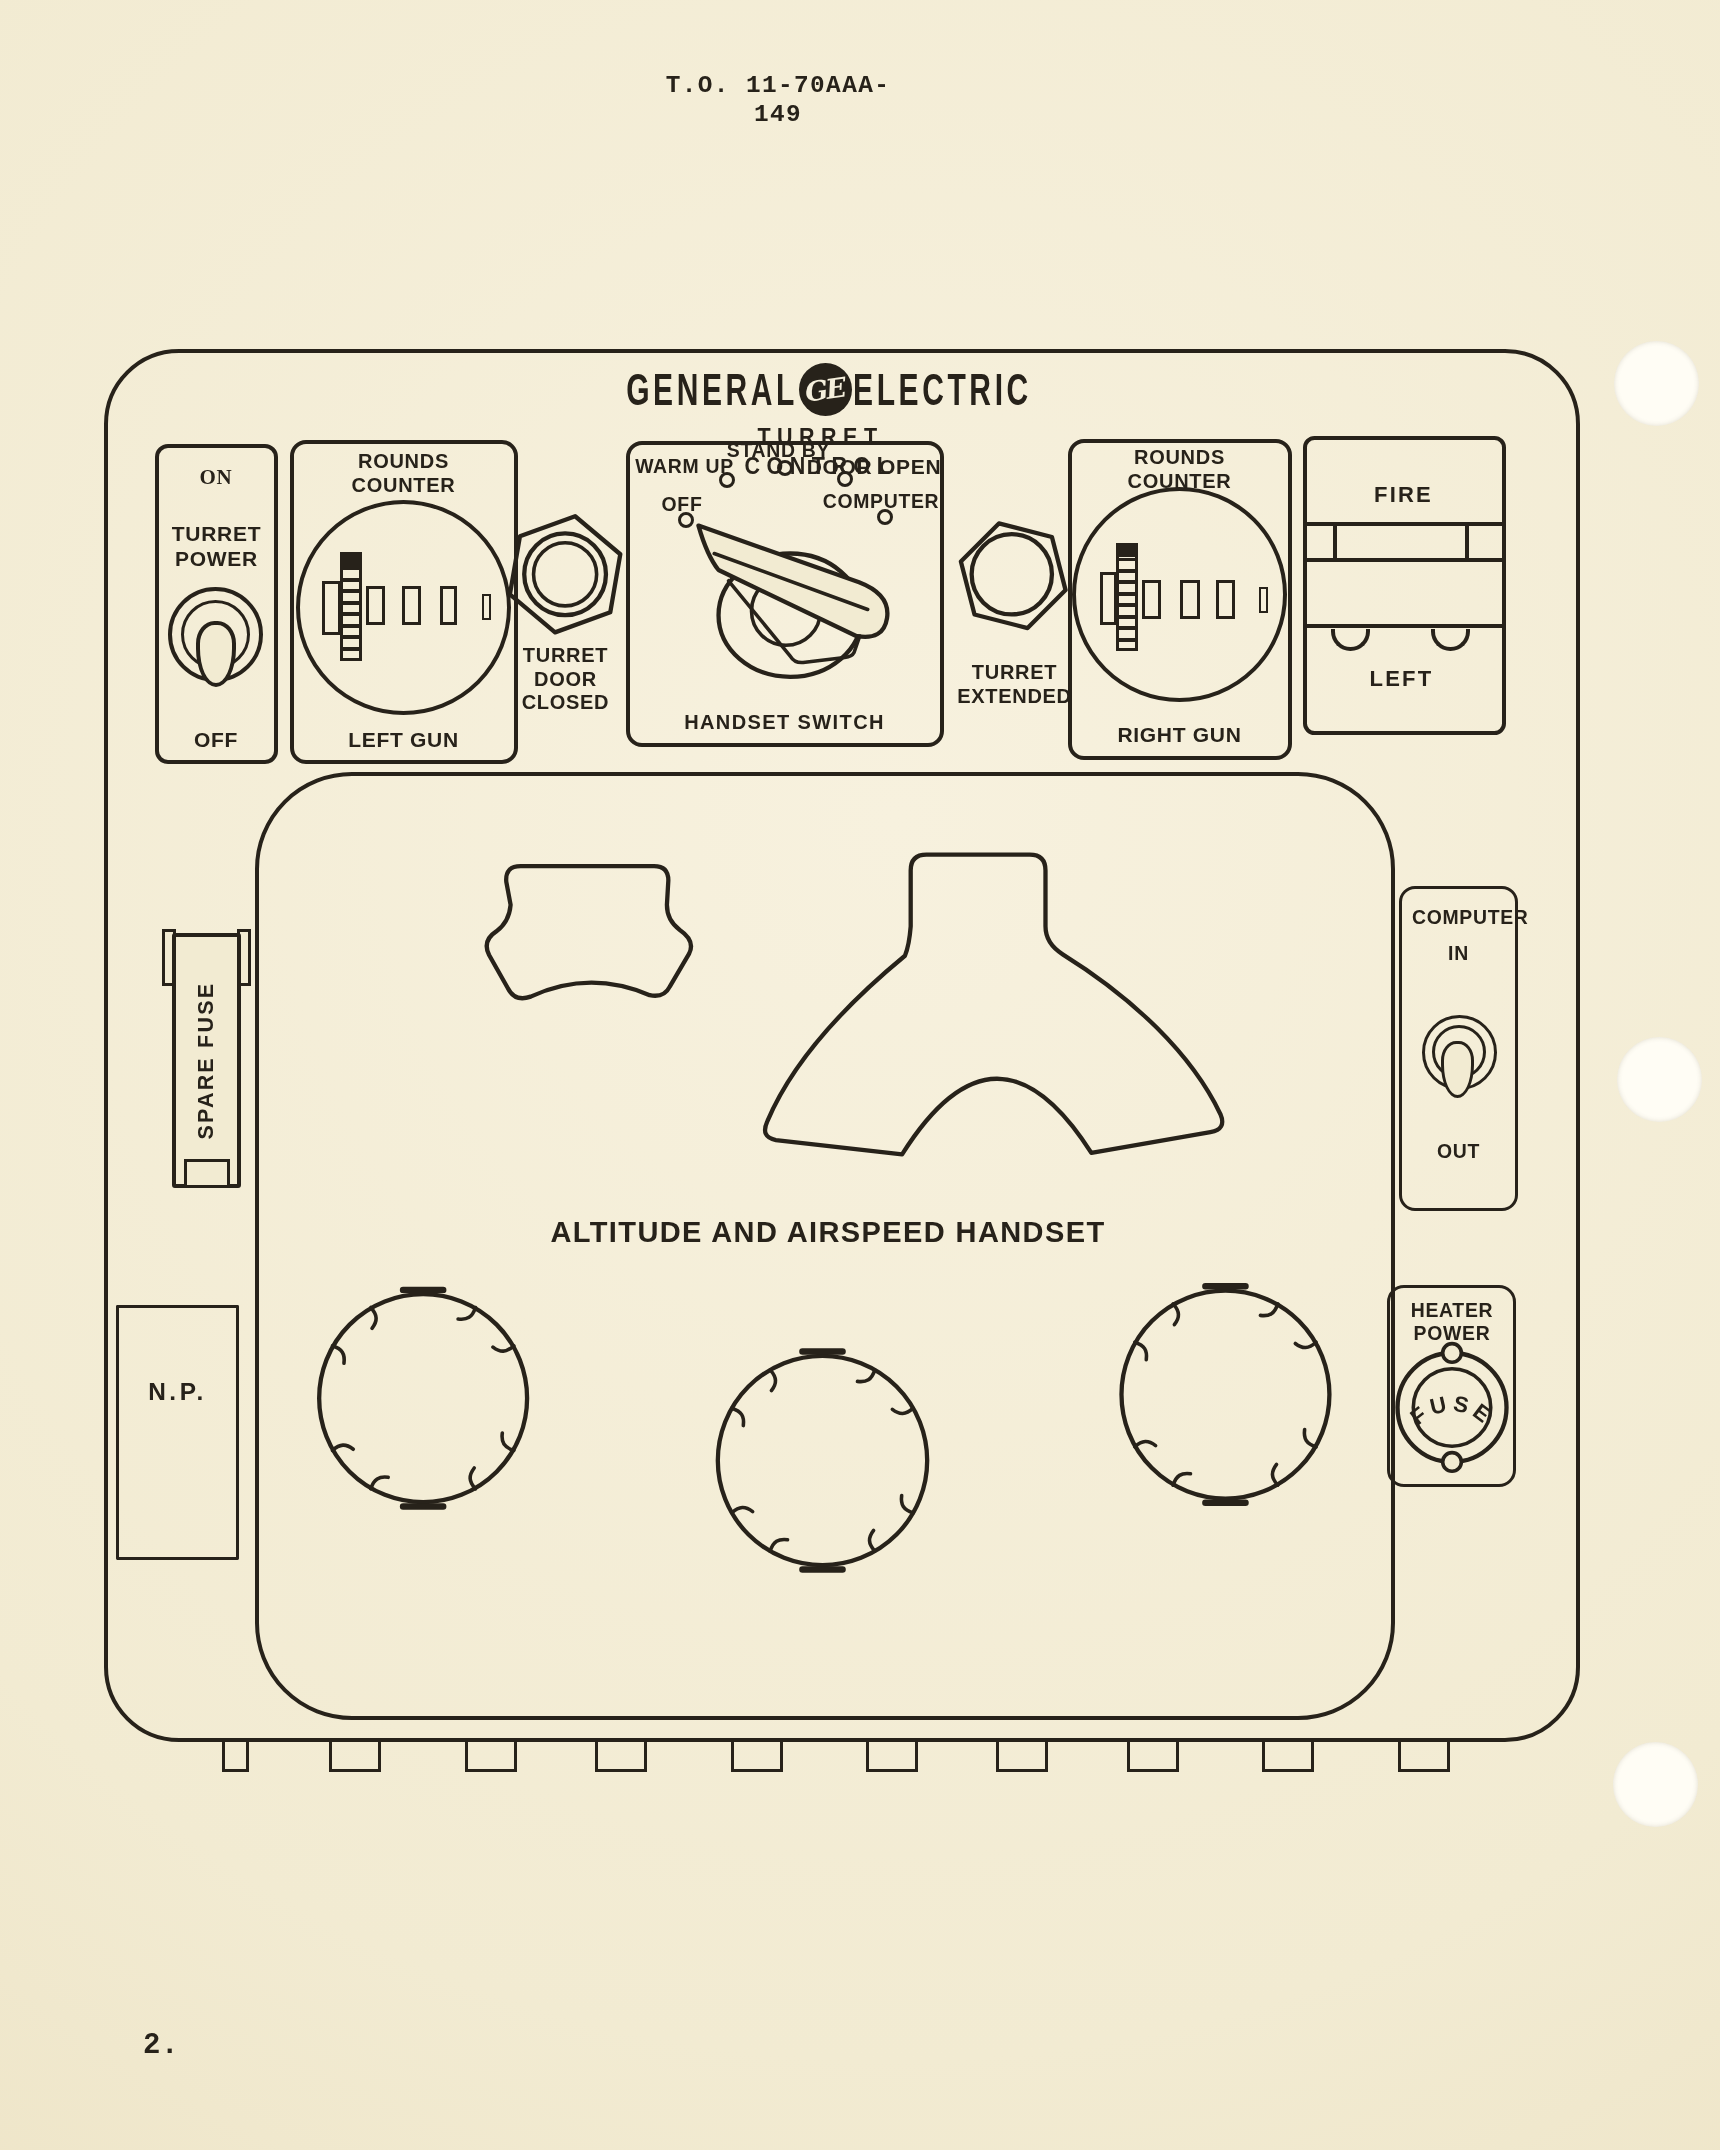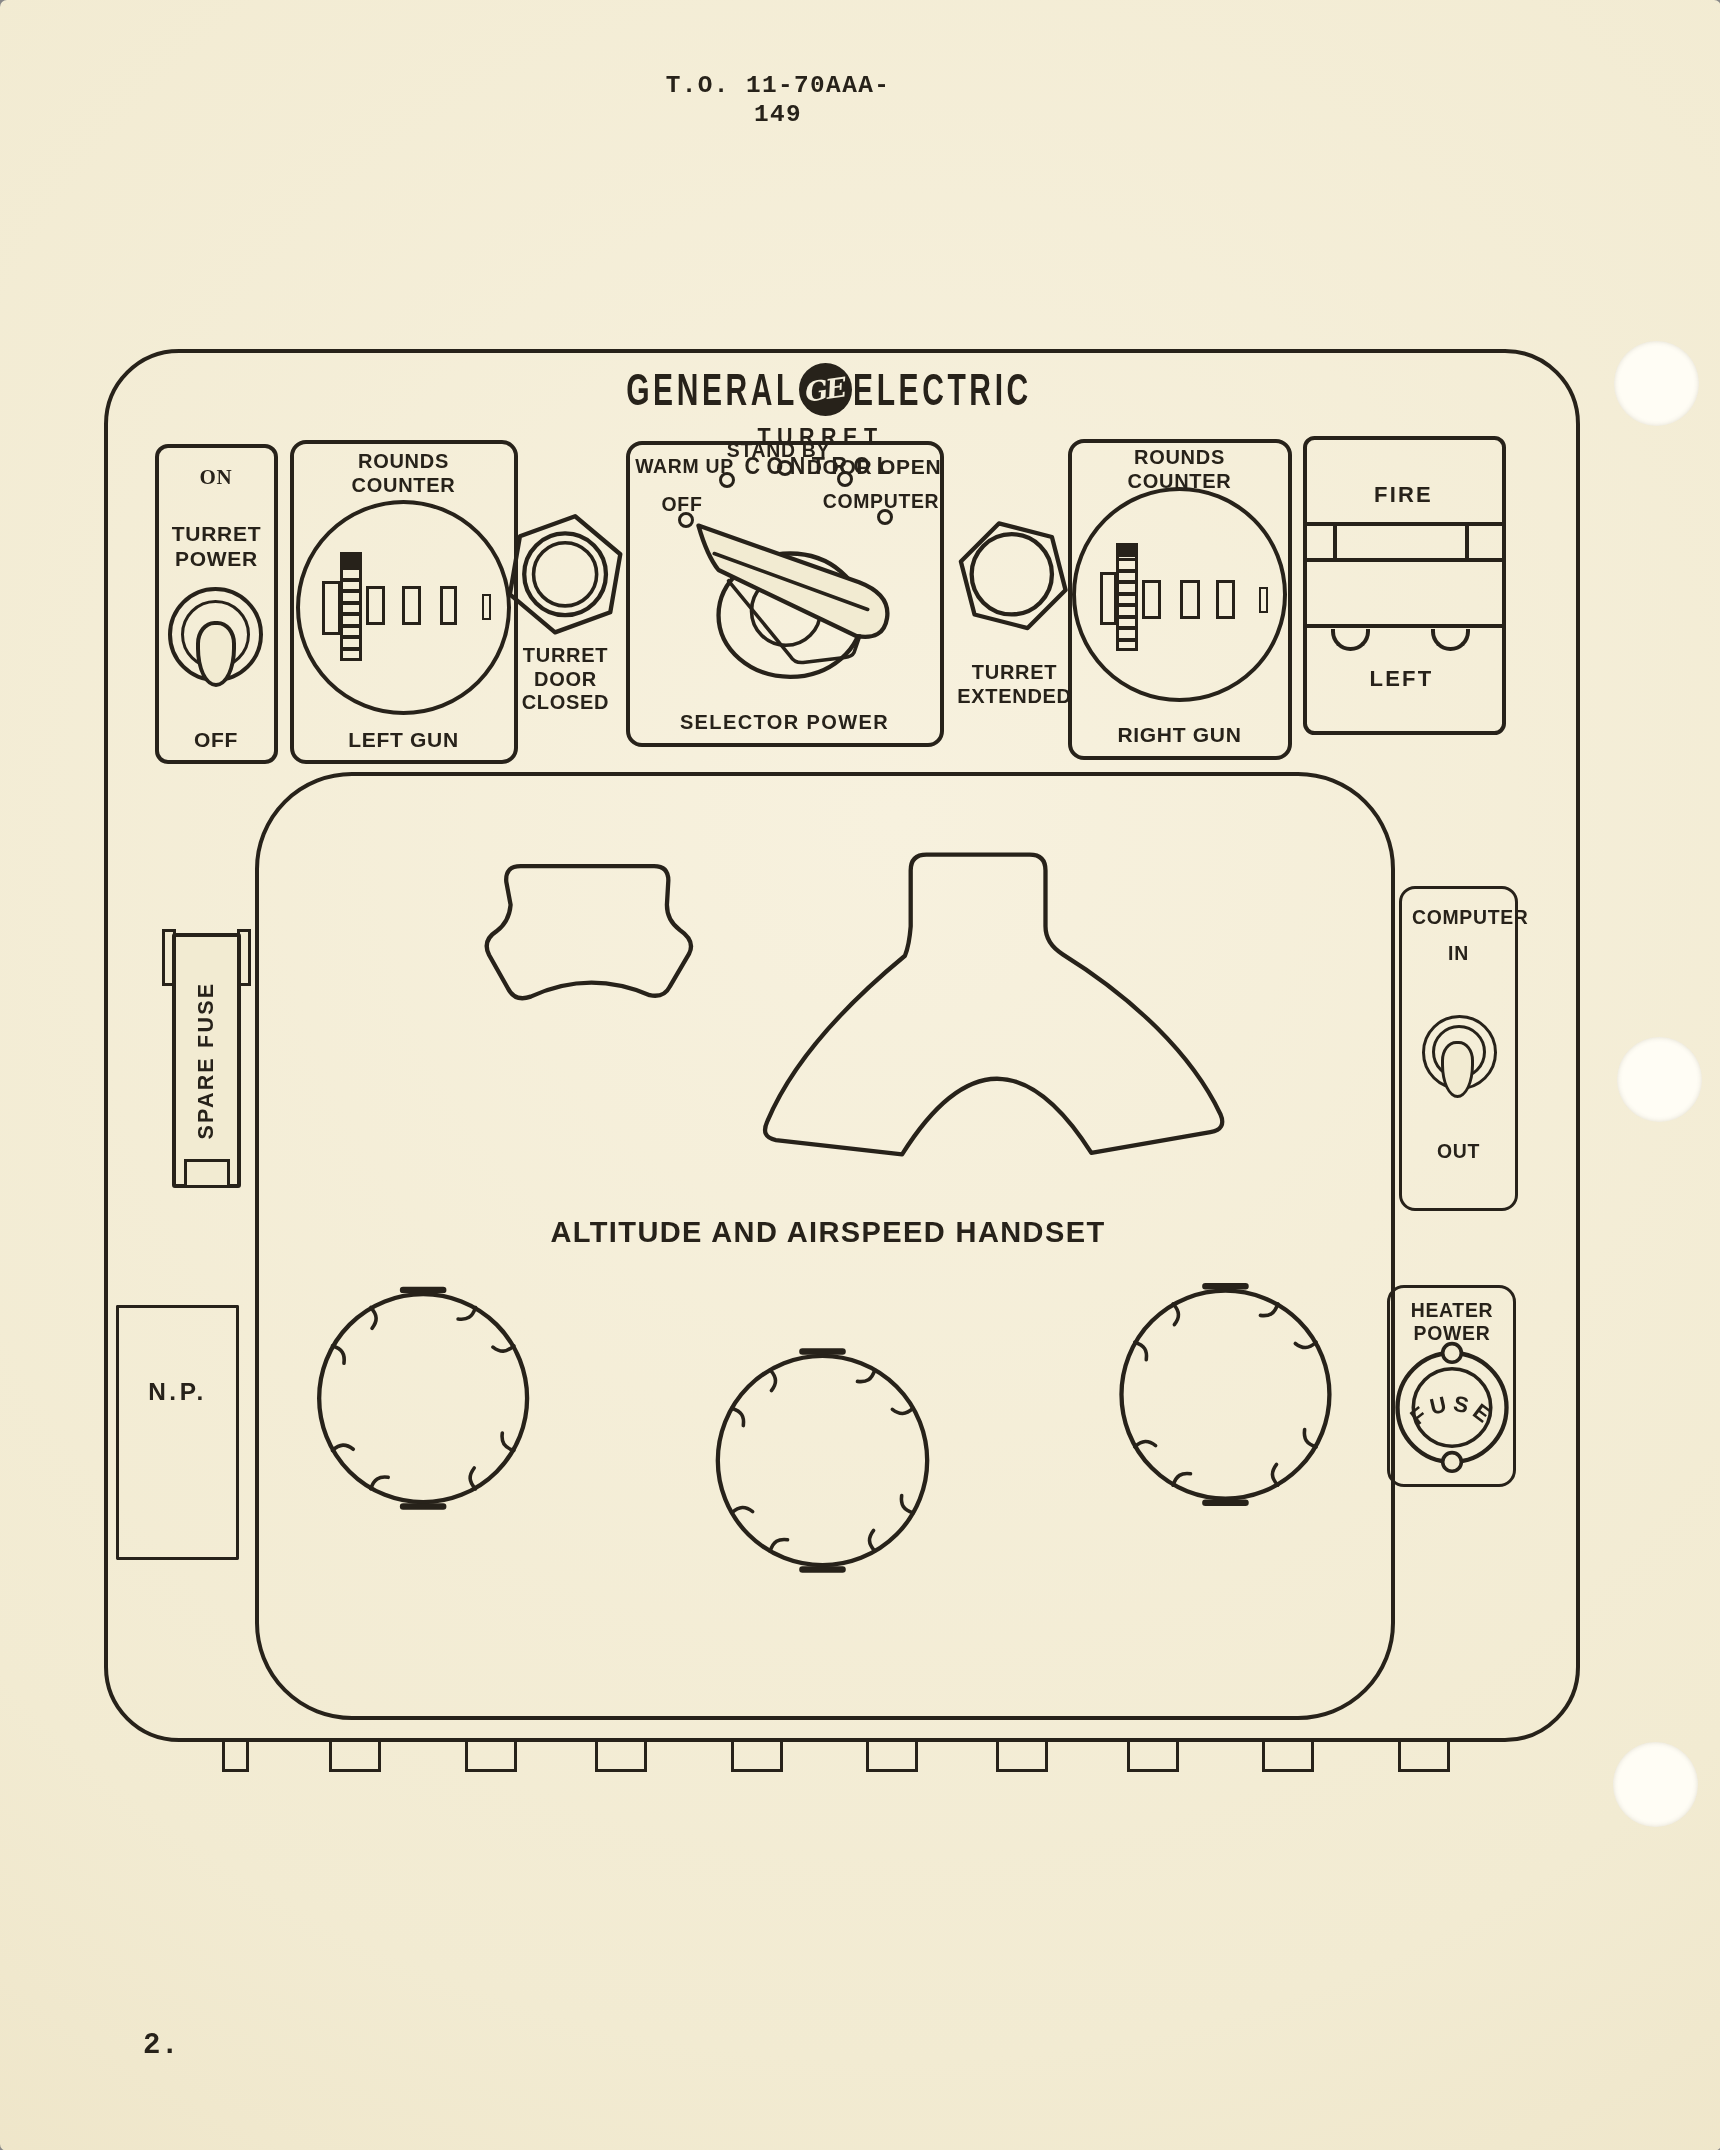--- a/index.html
+++ b/index.html
@@ -3,21 +3,21 @@
 <meta charset="utf-8">
 <style>
   :root{
     --paper:#f2ebd2;
     --ink:#27221a;
   }
   html,body{margin:0;padding:0;background:#888;}
   #page{
     position:relative; width:1721px; height:2151px; overflow:hidden;
     background: radial-gradient(130% 105% at 52% 38%, #f7f1de 0%, #f2ebd2 55%, #e9ddbb 100%);
-    font-family:"Liberation Sans", sans-serif; color:var(--ink);border-radius:7px;
+    font-family:"Liberation Sans", sans-serif; color:var(--ink);
   }
   .mono{font-family:"Liberation Mono","DejaVu Sans Mono",monospace;}
   .lbl{
     position:absolute; color:var(--ink); font-weight:700; text-align:center;
     letter-spacing:0.7px; line-height:1.18; font-size:20px;
   }
   .box{
     position:absolute; border:4.3px solid var(--ink); border-radius:16px;
     box-sizing:border-box; background:transparent;
   }
@@ -137,21 +137,21 @@
   <div class="lbl" style="left:721px; top:439px; width:115px; font-size:19.4px;">STAND BY</div>
   <div class="lbl" style="left:627px; top:455px; width:115px; font-size:19.4px;">WARM UP</div>
   <div class="lbl" style="left:806px; top:455px; width:136px; font-size:21px;">DOOR OPEN</div>
   <div class="lbl" style="left:646px; top:493px; width:72px; font-size:19.4px;">OFF</div>
   <div class="lbl" style="left:813px; top:490px; width:136px; font-size:19.4px;">COMPUTER</div>
   <div class="circle" style="left:777px; top:460px; width:16px; height:16px; border-width:3.6px;"></div>
   <div class="circle" style="left:719px; top:472px; width:16px; height:16px; border-width:3.6px;"></div>
   <div class="circle" style="left:837px; top:471px; width:16px; height:16px; border-width:3.6px;"></div>
   <div class="circle" style="left:678px; top:512px; width:16px; height:16px; border-width:3.6px;"></div>
   <div class="circle" style="left:877px; top:509px; width:16px; height:16px; border-width:3.6px;"></div>
-  <div class="lbl" style="left:677px; top:711px; width:215px; font-size:20px; letter-spacing:1.4px;">SELECTOR POWER</div>
+  <div class="lbl" style="left:677px; top:711px; width:215px; font-size:20px; letter-spacing:1.4px;">HANDSET SWITCH</div>
 
   <div class="lbl" style="left:948px; top:661px; width:133px; font-size:20px;">TURRET EXTENDED</div>
 
   <div class="box" style="left:1068px; top:439px; width:224px; height:321px;"></div>
   <div class="lbl" style="left:1108px; top:446px; width:143px; font-size:20px;">ROUNDS COUNTER</div>
   <div class="circle" style="left:1072px; top:487px; width:215px; height:215px;"></div>
   <div class="cwin" style="left:1100px; top:572px; width:17px; height:53px;"></div>
   <div class="wheel" style="left:1116px; top:543px; width:22px; height:108px;"></div>
   <div class="cwin" style="left:1142px; top:580px; width:18.6px; height:39px;"></div>
   <div class="cwin" style="left:1180px; top:580px; width:20px; height:39px;"></div>

